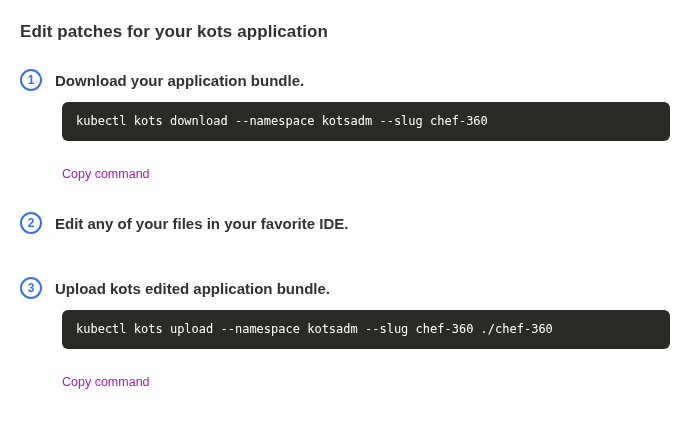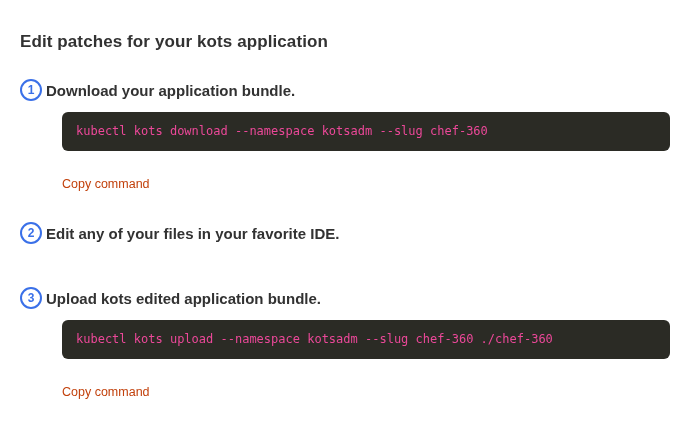--- a/index.html
+++ b/index.html
@@ -6,21 +6,21 @@
   html, body {
     margin: 0;
     padding: 0;
     background: #ffffff;
     font-family: "Liberation Sans", sans-serif;
     color: #323232;
   }
   .container {
     width: 690px;
     height: 443px;
-    padding: 24px 20px;
+    padding: 14px 20px;
     background: #ffffff;
   }
   .page-title {
     font-size: 17px;
     font-weight: bold;
     color: #323232;
     margin: 8px 0 27px 0;
     letter-spacing: 0.1px;
   }
   .step {
@@ -41,44 +41,44 @@
     border-radius: 50%;
     color: #3a70e8;
     font-size: 12px;
     font-weight: bold;
     display: flex;
     align-items: center;
     justify-content: center;
     line-height: 1;
   }
   .step-heading {
-    margin-left: 4px;
+    margin-left: 13px;
     font-size: 15px;
     font-weight: bold;
     color: #323232;
   }
   .step-body {
     margin-left: 42px;
   }
   .code-block {
     margin-top: 11px;
     background: #2b2b25;
-    color: #ec4899;
+    color: #ffffff;
     border-radius: 6px;
     padding: 12px 14px;
     font-family: "DejaVu Sans Mono", monospace;
     font-size: 12px;
     line-height: 15px;
     white-space: pre;
     overflow: hidden;
   }
   .copy-link {
     display: inline-block;
     margin-top: 26px;
-    color: #c2410c;
+    color: #a21caf;
     font-size: 12.5px;
     text-decoration: none;
     cursor: pointer;
   }
   .footer {
     margin-top: 33px;
   }
   .ok-button {
     background: #3366df;
     color: #ffffff;

